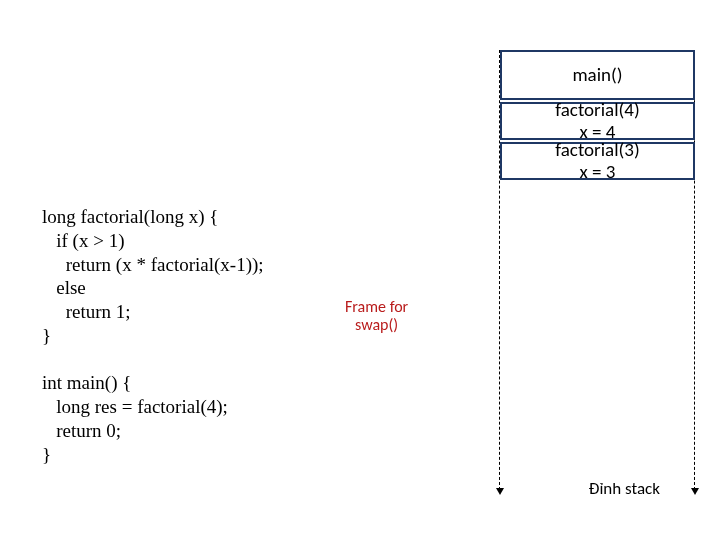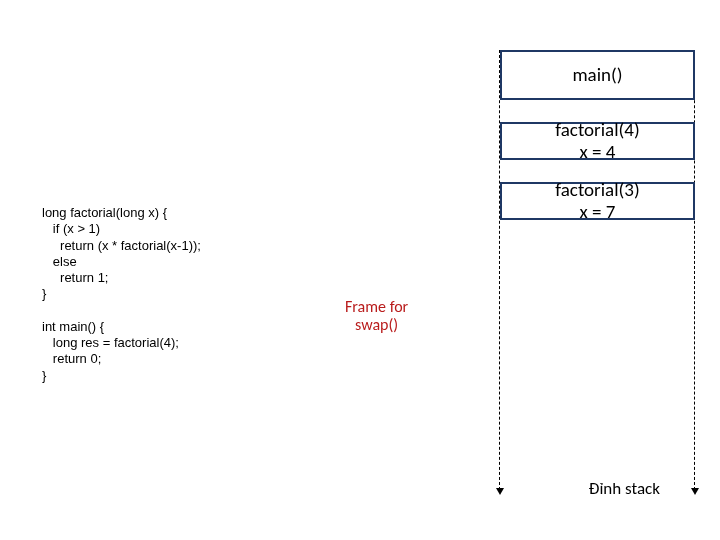--- a/index.html
+++ b/index.html
@@ -39,30 +39,30 @@
   .frame {
     border: 2.5px solid #1f3864;
     background: #fff;
     text-align: center;
     font-size: 19px;
     color: #000;
     line-height: 1.15;
     display: flex;
     flex-direction: column;
     justify-content: center;
-    margin-bottom: 22px;
+    margin-bottom: 2px;
   }
   .frame-main { height: 50px; }
   .frame-call { height: 38px; }
   .code-block {
     position: absolute;
     left: 42px;
     top: 205px;
-    font-family: Liberation Sans, sans-serif;
-    font-size: 13px;
+    font-family: Liberation Serif, serif;
+    font-size: 19px;
     line-height: 1.25;
     white-space: pre;
     color: #000;
   }
   .annotation {
     position: absolute;
     left: 345px;
     top: 298px;
     font-family: Calibri, Arial, sans-serif;
     font-size: 16px;
@@ -89,21 +89,21 @@
 <div class="stack-column">
   <div class="frame frame-main">
     <div>main()</div>
   </div>
   <div class="frame frame-call">
     <div>factorial(4)</div>
     <div>x = 4</div>
   </div>
   <div class="frame frame-call">
     <div>factorial(3)</div>
-    <div>x = 7</div>
+    <div>x = 3</div>
   </div>
 </div>
 
 <div class="code-block"><span>long factorial(long x) {
    if (x &gt; 1)
      return (x * factorial(x-1));
    else
      return 1;
 }</span>
 

